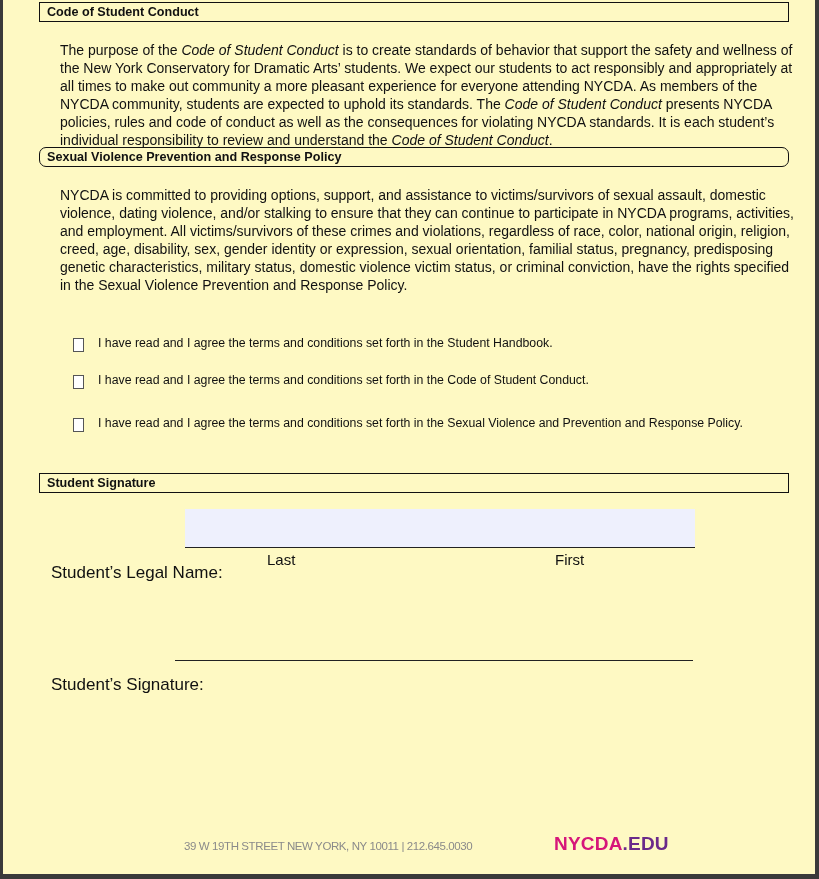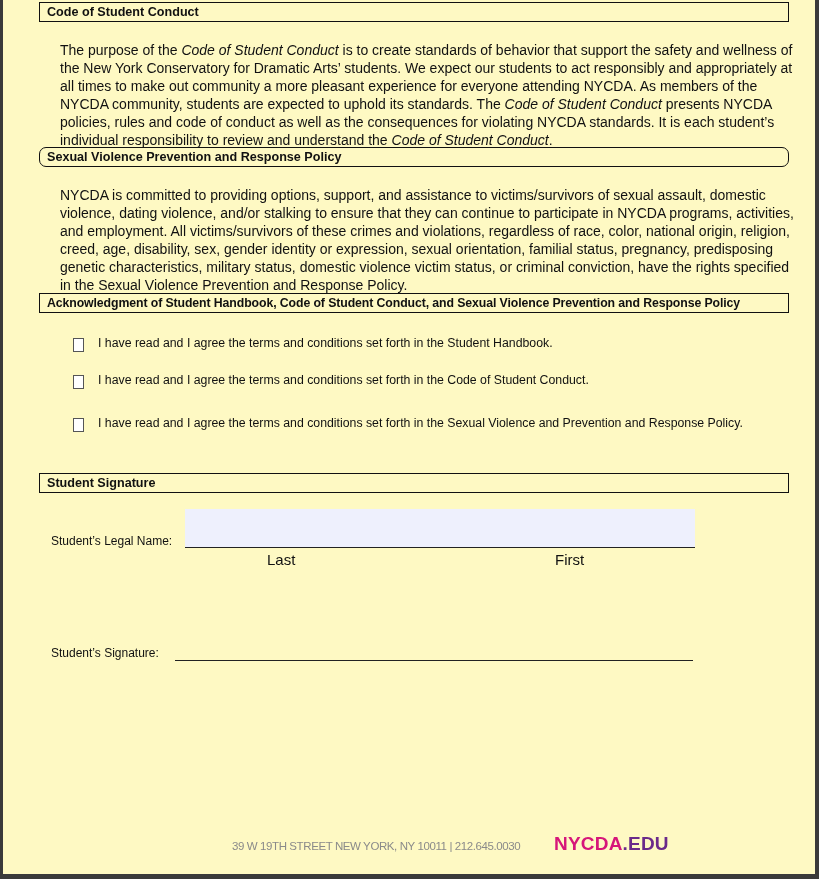--- a/index.html
+++ b/index.html
@@ -35,60 +35,58 @@
   }
   .chk {
     width: 9px; height: 12px;
     border: 1.4px solid #555;
     margin-top: 2px; margin-right: 14px; flex: 0 0 auto;
     background: #fff;
     cursor: pointer;
   }
   .chk-label { flex: 1; }
   .field-label {
-    position: absolute; left: 48px; font-size: 12px; line-height: 16px;
+    position: absolute; left: 48px; font-size: 17px; line-height: 16px; margin-top: 32px;
   }
   .name-field {
     position: absolute; left: 182px; top: 509px; width: 510px; height: 39px;
     background: #eef0fd;
     border: none; border-bottom: 1px solid #222;
     box-sizing: border-box;
     font-family: "Liberation Sans", sans-serif; font-size: 12px;
     outline: none;
   }
   .sub-label { position: absolute; font-size: 15px; line-height: 16px; }
   .sig-line {
     position: absolute; left: 172px; top: 660px; width: 518px; height: 0;
     border-bottom: 1px solid #222;
   }
   .footer-addr {
     position: absolute; left: 181px; top: 840px;
     font-size: 11.5px; color: #8a8a8a; letter-spacing: -0.4px;
     white-space: nowrap;
-    margin-left: 48px;
   }
   .footer-brand {
     position: absolute; left: 551px; top: 833px;
     font-size: 19px; font-weight: bold; letter-spacing: 0.2px;
   }
   .footer-brand .b1 { color: #d6167a; }
   .footer-brand .b2 { color: #6a2a8a; }
 </style>
 </head>
 <body>
 
 <div class="page">
 
   <div class="sec-header" style="top:2px;">Code of Student Conduct</div>
   <p class="para" id="conduct-para" style="top:32px;"><span>The purpose of the </span><em>Code of Student Conduct</em><span> is to create standards of behavior that support the safety and wellness of the New York Conservatory for Dramatic Arts’ students.  We expect our students to act responsibly and appropriately at all times to make out community a more pleasant experience for everyone attending NYCDA.  As members of the NYCDA community, students are expected to uphold its standards.  The </span><em>Code of Student Conduct</em><span> presents NYCDA policies, rules and code of conduct as well as the consequences for violating NYCDA standards.  It is each student’s individual responsibility to review and understand the </span><em>Code of Student Conduct</em><span>.</span></p>
 
   <div class="sec-header" style="top:147px;border-radius:7px;">Sexual Violence Prevention and Response Policy</div>
   <p class="para" style="top:177px;">NYCDA is committed to providing options, support, and assistance to victims/survivors of sexual assault, domestic violence, dating violence, and/or stalking to ensure that they can continue to participate in NYCDA programs, activities, and employment. All victims/survivors of these crimes and violations, regardless of race, color, national origin, religion, creed, age, disability, sex, gender identity or expression, sexual orientation, familial status, pregnancy, predisposing genetic characteristics, military status, domestic violence victim status, or criminal conviction, have the rights specified in the Sexual Violence Prevention and Response Policy.</p>
 
-  <div class="sec-header" style="top:293px; font-size:12.3px; letter-spacing:-0.1px;">Acknowledgment of Student Handbook, Code of Student Conduct, and Sexual Violence Prevention and Response Policy</div>
 
   <div class="chk-row" style="top:334px;">
     <span class="chk"></span>
     <span class="chk-label">I have read and I agree the terms and conditions set forth in the Student Handbook.</span>
   </div>
   <div class="chk-row" style="top:371px;">
     <span class="chk"></span>
     <span class="chk-label">I have read and I agree the terms and conditions set forth in the Code of Student Conduct.</span>
   </div>
   <div class="chk-row" style="top:414px;">

